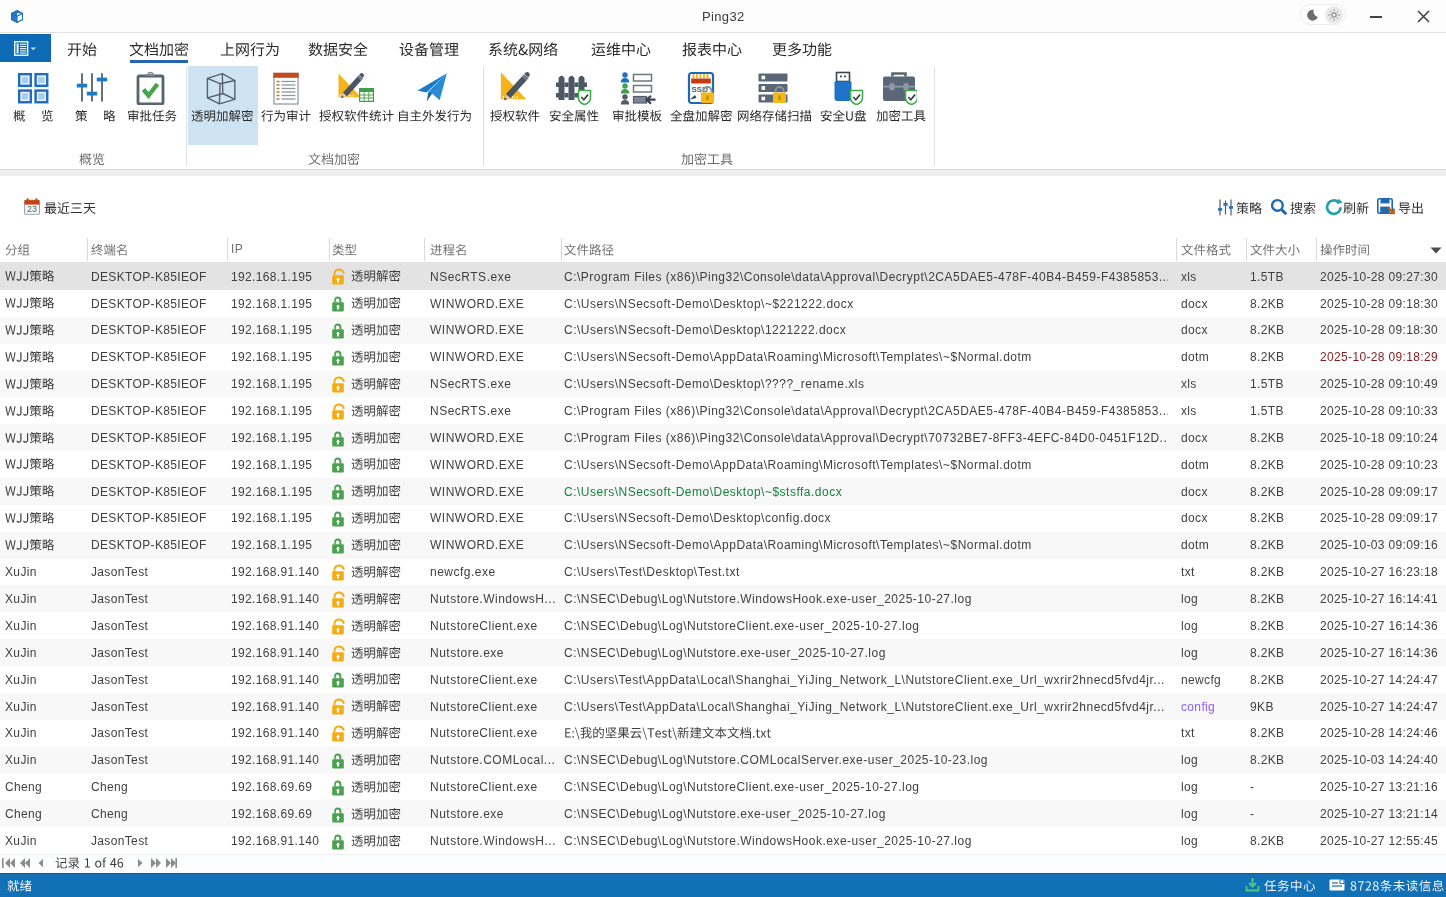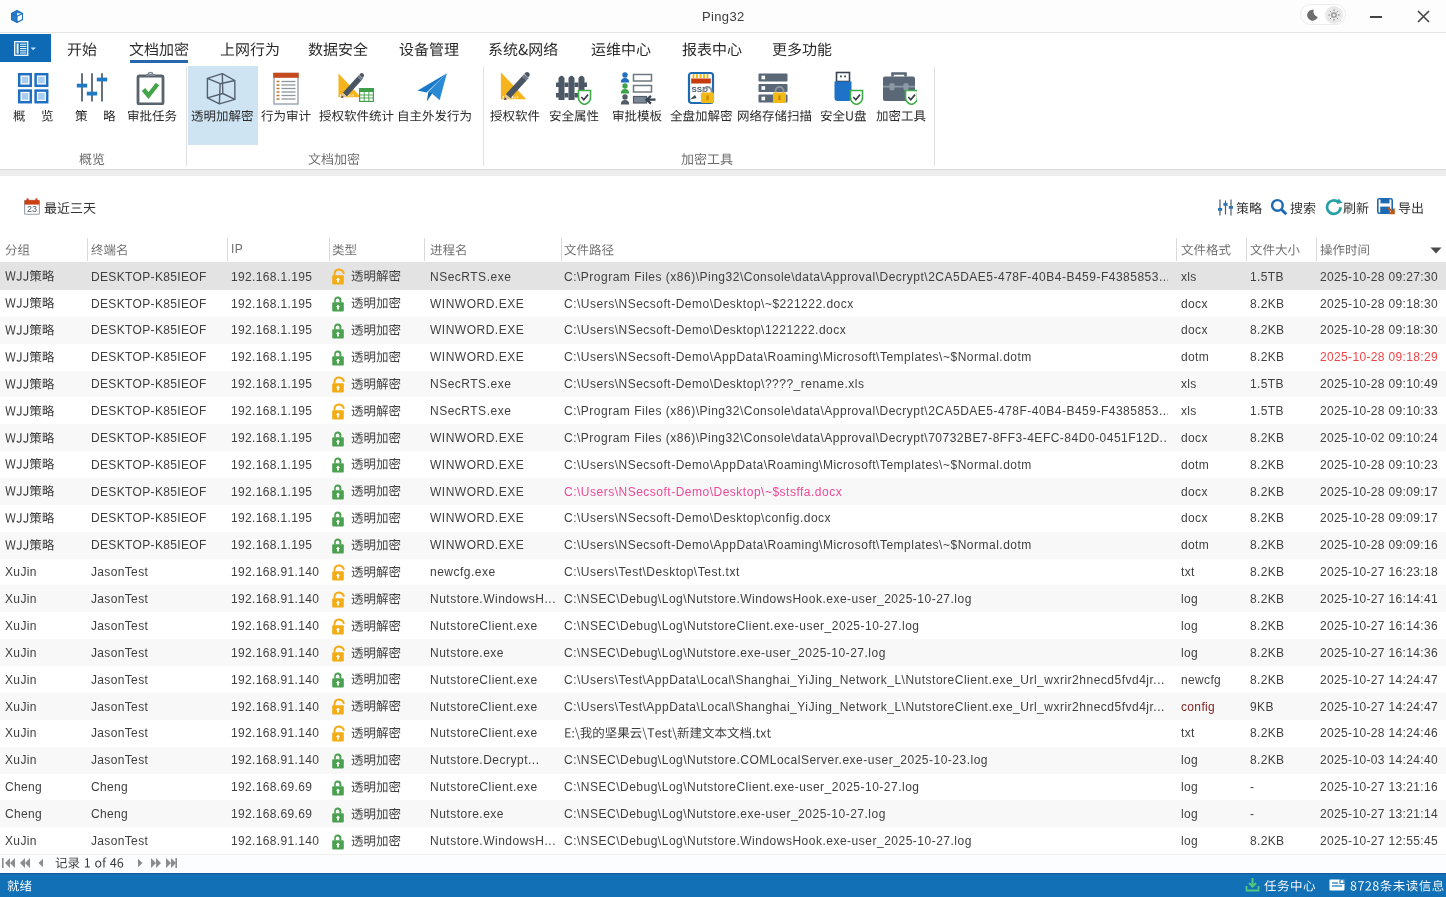--- a/index.html
+++ b/index.html
@@ -497,21 +497,21 @@
 <svg style="position:absolute;left:331px;top:348.9px" width="14" height="17" viewBox="0 0 14 17">
     <use href="#lock-closed"></use>
   </svg>
 <svg style="position:absolute;left:351px;top:348.9px" width="52" height="16" viewBox="0 -12.5 52 16">
     <use href="#t-jiami" fill="#3f3f3f"></use>
   </svg>
 <div style="position:absolute;left:430px;top:350.2px;font-size:12px;color:#3f3f3f;white-space:pre;letter-spacing:0.5px;">WINWORD.EXE</div>
 <div style="position:absolute;left:564px;top:350.2px;font-size:12px;color:#3f3f3f;white-space:pre;letter-spacing:0.5px;max-width:604px;overflow:hidden;">C:\Users\NSecsoft-Demo\AppData\Roaming\Microsoft\Templates\~$Normal.dotm</div>
 <div style="position:absolute;left:1181px;top:350.2px;font-size:12px;color:#3f3f3f;white-space:pre;letter-spacing:0.35px;">dotm</div>
 <div style="position:absolute;left:1250px;top:350.2px;font-size:12px;color:#3f3f3f;white-space:pre;letter-spacing:0.35px;">8.2KB</div>
-<div style="position:absolute;left:1320px;top:350.2px;font-size:12px;color:#ef4444;white-space:pre;letter-spacing:0.35px;">2025-10-28 09:18:29</div>
+<div style="position:absolute;left:1320px;top:350.2px;font-size:12px;color:#7f1d1d;white-space:pre;letter-spacing:0.35px;">2025-10-28 09:18:29</div>
 <div style="position:absolute;left:0px;top:370.5px;width:1446px;height:26.87px;background:#f8f8f8;"></div>
 <svg style="position:absolute;left:5px;top:375.8px" width="51" height="16" viewBox="0 -12.5 51 16">
     <use href="#t-wjj" fill="#3f3f3f"></use>
   </svg>
 <div style="position:absolute;left:91px;top:377.1px;font-size:12px;color:#3f3f3f;white-space:pre;letter-spacing:0.35px;">DESKTOP-K85IEOF</div>
 <div style="position:absolute;left:231px;top:377.1px;font-size:12px;color:#3f3f3f;white-space:pre;letter-spacing:0.35px;">192.168.1.195</div>
 <svg style="position:absolute;left:331px;top:375.8px" width="14" height="17" viewBox="0 0 14 17">
     <use href="#lock-open"></use>
   </svg>
 <svg style="position:absolute;left:351px;top:375.8px" width="52" height="16" viewBox="0 -12.5 52 16">
@@ -548,21 +548,21 @@
 <svg style="position:absolute;left:331px;top:429.5px" width="14" height="17" viewBox="0 0 14 17">
     <use href="#lock-closed"></use>
   </svg>
 <svg style="position:absolute;left:351px;top:429.5px" width="52" height="16" viewBox="0 -12.5 52 16">
     <use href="#t-jiami" fill="#3f3f3f"></use>
   </svg>
 <div style="position:absolute;left:430px;top:430.8px;font-size:12px;color:#3f3f3f;white-space:pre;letter-spacing:0.5px;">WINWORD.EXE</div>
 <div style="position:absolute;left:564px;top:430.8px;font-size:12px;color:#3f3f3f;white-space:pre;letter-spacing:0.5px;max-width:604px;overflow:hidden;">C:\Program Files (x86)\Ping32\Console\data\Approval\Decrypt\70732BE7-8FF3-4EFC-84D0-0451F12D...</div>
 <div style="position:absolute;left:1181px;top:430.8px;font-size:12px;color:#3f3f3f;white-space:pre;letter-spacing:0.35px;">docx</div>
 <div style="position:absolute;left:1250px;top:430.8px;font-size:12px;color:#3f3f3f;white-space:pre;letter-spacing:0.35px;">8.2KB</div>
-<div style="position:absolute;left:1320px;top:430.8px;font-size:12px;color:#3f3f3f;white-space:pre;letter-spacing:0.35px;">2025-10-02 09:10:24</div>
+<div style="position:absolute;left:1320px;top:430.8px;font-size:12px;color:#3f3f3f;white-space:pre;letter-spacing:0.35px;">2025-10-18 09:10:24</div>
 <div style="position:absolute;left:0px;top:451.1px;width:1446px;height:26.87px;background:#ffffff;"></div>
 <svg style="position:absolute;left:5px;top:456.4px" width="51" height="16" viewBox="0 -12.5 51 16">
     <use href="#t-wjj" fill="#3f3f3f"></use>
   </svg>
 <div style="position:absolute;left:91px;top:457.7px;font-size:12px;color:#3f3f3f;white-space:pre;letter-spacing:0.35px;">DESKTOP-K85IEOF</div>
 <div style="position:absolute;left:231px;top:457.7px;font-size:12px;color:#3f3f3f;white-space:pre;letter-spacing:0.35px;">192.168.1.195</div>
 <svg style="position:absolute;left:331px;top:456.4px" width="14" height="17" viewBox="0 0 14 17">
     <use href="#lock-closed"></use>
   </svg>
 <svg style="position:absolute;left:351px;top:456.4px" width="52" height="16" viewBox="0 -12.5 52 16">
@@ -579,21 +579,21 @@
   </svg>
 <div style="position:absolute;left:91px;top:484.6px;font-size:12px;color:#3f3f3f;white-space:pre;letter-spacing:0.35px;">DESKTOP-K85IEOF</div>
 <div style="position:absolute;left:231px;top:484.6px;font-size:12px;color:#3f3f3f;white-space:pre;letter-spacing:0.35px;">192.168.1.195</div>
 <svg style="position:absolute;left:331px;top:483.3px" width="14" height="17" viewBox="0 0 14 17">
     <use href="#lock-closed"></use>
   </svg>
 <svg style="position:absolute;left:351px;top:483.3px" width="52" height="16" viewBox="0 -12.5 52 16">
     <use href="#t-jiami" fill="#3f3f3f"></use>
   </svg>
 <div style="position:absolute;left:430px;top:484.6px;font-size:12px;color:#3f3f3f;white-space:pre;letter-spacing:0.5px;">WINWORD.EXE</div>
-<div style="position:absolute;left:564px;top:484.6px;font-size:12px;color:#ec4899;white-space:pre;letter-spacing:0.5px;max-width:604px;overflow:hidden;">C:\Users\NSecsoft-Demo\Desktop\~$stsffa.docx</div>
+<div style="position:absolute;left:564px;top:484.6px;font-size:12px;color:#15803d;white-space:pre;letter-spacing:0.5px;max-width:604px;overflow:hidden;">C:\Users\NSecsoft-Demo\Desktop\~$stsffa.docx</div>
 <div style="position:absolute;left:1181px;top:484.6px;font-size:12px;color:#3f3f3f;white-space:pre;letter-spacing:0.35px;">docx</div>
 <div style="position:absolute;left:1250px;top:484.6px;font-size:12px;color:#3f3f3f;white-space:pre;letter-spacing:0.35px;">8.2KB</div>
 <div style="position:absolute;left:1320px;top:484.6px;font-size:12px;color:#3f3f3f;white-space:pre;letter-spacing:0.35px;">2025-10-28 09:09:17</div>
 <div style="position:absolute;left:0px;top:504.8px;width:1446px;height:26.87px;background:#ffffff;"></div>
 <svg style="position:absolute;left:5px;top:510.1px" width="51" height="16" viewBox="0 -12.5 51 16">
     <use href="#t-wjj" fill="#3f3f3f"></use>
   </svg>
 <div style="position:absolute;left:91px;top:511.4px;font-size:12px;color:#3f3f3f;white-space:pre;letter-spacing:0.35px;">DESKTOP-K85IEOF</div>
 <div style="position:absolute;left:231px;top:511.4px;font-size:12px;color:#3f3f3f;white-space:pre;letter-spacing:0.35px;">192.168.1.195</div>
 <svg style="position:absolute;left:331px;top:510.1px" width="14" height="17" viewBox="0 0 14 17">
@@ -616,21 +616,21 @@
 <svg style="position:absolute;left:331px;top:537.0px" width="14" height="17" viewBox="0 0 14 17">
     <use href="#lock-closed"></use>
   </svg>
 <svg style="position:absolute;left:351px;top:537.0px" width="52" height="16" viewBox="0 -12.5 52 16">
     <use href="#t-jiami" fill="#3f3f3f"></use>
   </svg>
 <div style="position:absolute;left:430px;top:538.3px;font-size:12px;color:#3f3f3f;white-space:pre;letter-spacing:0.5px;">WINWORD.EXE</div>
 <div style="position:absolute;left:564px;top:538.3px;font-size:12px;color:#3f3f3f;white-space:pre;letter-spacing:0.5px;max-width:604px;overflow:hidden;">C:\Users\NSecsoft-Demo\AppData\Roaming\Microsoft\Templates\~$Normal.dotm</div>
 <div style="position:absolute;left:1181px;top:538.3px;font-size:12px;color:#3f3f3f;white-space:pre;letter-spacing:0.35px;">dotm</div>
 <div style="position:absolute;left:1250px;top:538.3px;font-size:12px;color:#3f3f3f;white-space:pre;letter-spacing:0.35px;">8.2KB</div>
-<div style="position:absolute;left:1320px;top:538.3px;font-size:12px;color:#3f3f3f;white-space:pre;letter-spacing:0.35px;">2025-10-28 09:09:16</div>
+<div style="position:absolute;left:1320px;top:538.3px;font-size:12px;color:#3f3f3f;white-space:pre;letter-spacing:0.35px;">2025-10-03 09:09:16</div>
 <div style="position:absolute;left:0px;top:558.6px;width:1446px;height:26.87px;background:#ffffff;"></div>
 <div style="position:absolute;left:5px;top:565.2px;font-size:12px;color:#3f3f3f;white-space:pre;letter-spacing:0.35px;">XuJin</div>
 <div style="position:absolute;left:91px;top:565.2px;font-size:12px;color:#3f3f3f;white-space:pre;letter-spacing:0.35px;">JasonTest</div>
 <div style="position:absolute;left:231px;top:565.2px;font-size:12px;color:#3f3f3f;white-space:pre;letter-spacing:0.35px;">192.168.91.140</div>
 <svg style="position:absolute;left:331px;top:563.9px" width="14" height="17" viewBox="0 0 14 17">
     <use href="#lock-open"></use>
   </svg>
 <svg style="position:absolute;left:351px;top:563.9px" width="52" height="16" viewBox="0 -12.5 52 16">
     <use href="#t-jiemi" fill="#3f3f3f"></use>
   </svg>
@@ -704,21 +704,21 @@
 <div style="position:absolute;left:91px;top:699.5px;font-size:12px;color:#3f3f3f;white-space:pre;letter-spacing:0.35px;">JasonTest</div>
 <div style="position:absolute;left:231px;top:699.5px;font-size:12px;color:#3f3f3f;white-space:pre;letter-spacing:0.35px;">192.168.91.140</div>
 <svg style="position:absolute;left:331px;top:698.2px" width="14" height="17" viewBox="0 0 14 17">
     <use href="#lock-open"></use>
   </svg>
 <svg style="position:absolute;left:351px;top:698.2px" width="52" height="16" viewBox="0 -12.5 52 16">
     <use href="#t-jiemi" fill="#3f3f3f"></use>
   </svg>
 <div style="position:absolute;left:430px;top:699.5px;font-size:12px;color:#3f3f3f;white-space:pre;letter-spacing:0.5px;">NutstoreClient.exe</div>
 <div style="position:absolute;left:564px;top:699.5px;font-size:12px;color:#3f3f3f;white-space:pre;letter-spacing:0.5px;max-width:604px;overflow:hidden;">C:\Users\Test\AppData\Local\Shanghai_YiJing_Network_L\NutstoreClient.exe_Url_wxrir2hnecd5fvd4jr...</div>
-<div style="position:absolute;left:1181px;top:699.5px;font-size:12px;color:#7f1d1d;white-space:pre;letter-spacing:0.35px;">config</div>
+<div style="position:absolute;left:1181px;top:699.5px;font-size:12px;color:#8b5cf6;white-space:pre;letter-spacing:0.35px;">config</div>
 <div style="position:absolute;left:1250px;top:699.5px;font-size:12px;color:#3f3f3f;white-space:pre;letter-spacing:0.35px;">9KB</div>
 <div style="position:absolute;left:1320px;top:699.5px;font-size:12px;color:#3f3f3f;white-space:pre;letter-spacing:0.35px;">2025-10-27 14:24:47</div>
 <div style="position:absolute;left:0px;top:719.8px;width:1446px;height:26.87px;background:#ffffff;"></div>
 <div style="position:absolute;left:5px;top:726.4px;font-size:12px;color:#3f3f3f;white-space:pre;letter-spacing:0.35px;">XuJin</div>
 <div style="position:absolute;left:91px;top:726.4px;font-size:12px;color:#3f3f3f;white-space:pre;letter-spacing:0.35px;">JasonTest</div>
 <div style="position:absolute;left:231px;top:726.4px;font-size:12px;color:#3f3f3f;white-space:pre;letter-spacing:0.35px;">192.168.91.140</div>
 <svg style="position:absolute;left:331px;top:725.1px" width="14" height="17" viewBox="0 0 14 17">
     <use href="#lock-open"></use>
   </svg>
 <svg style="position:absolute;left:351px;top:725.1px" width="52" height="16" viewBox="0 -12.5 52 16">
@@ -734,21 +734,21 @@
 <div style="position:absolute;left:0px;top:746.7px;width:1446px;height:26.87px;background:#f8f8f8;"></div>
 <div style="position:absolute;left:5px;top:753.3px;font-size:12px;color:#3f3f3f;white-space:pre;letter-spacing:0.35px;">XuJin</div>
 <div style="position:absolute;left:91px;top:753.3px;font-size:12px;color:#3f3f3f;white-space:pre;letter-spacing:0.35px;">JasonTest</div>
 <div style="position:absolute;left:231px;top:753.3px;font-size:12px;color:#3f3f3f;white-space:pre;letter-spacing:0.35px;">192.168.91.140</div>
 <svg style="position:absolute;left:331px;top:752.0px" width="14" height="17" viewBox="0 0 14 17">
     <use href="#lock-closed"></use>
   </svg>
 <svg style="position:absolute;left:351px;top:752.0px" width="52" height="16" viewBox="0 -12.5 52 16">
     <use href="#t-jiami" fill="#3f3f3f"></use>
   </svg>
-<div style="position:absolute;left:430px;top:753.3px;font-size:12px;color:#3f3f3f;white-space:pre;letter-spacing:0.5px;">Nutstore.Decrypt...</div>
+<div style="position:absolute;left:430px;top:753.3px;font-size:12px;color:#3f3f3f;white-space:pre;letter-spacing:0.5px;">Nutstore.COMLocal...</div>
 <div style="position:absolute;left:564px;top:753.3px;font-size:12px;color:#3f3f3f;white-space:pre;letter-spacing:0.5px;max-width:604px;overflow:hidden;">C:\NSEC\Debug\Log\Nutstore.COMLocalServer.exe-user_2025-10-23.log</div>
 <div style="position:absolute;left:1181px;top:753.3px;font-size:12px;color:#3f3f3f;white-space:pre;letter-spacing:0.35px;">log</div>
 <div style="position:absolute;left:1250px;top:753.3px;font-size:12px;color:#3f3f3f;white-space:pre;letter-spacing:0.35px;">8.2KB</div>
 <div style="position:absolute;left:1320px;top:753.3px;font-size:12px;color:#3f3f3f;white-space:pre;letter-spacing:0.35px;">2025-10-03 14:24:40</div>
 <div style="position:absolute;left:0px;top:773.5px;width:1446px;height:26.87px;background:#ffffff;"></div>
 <div style="position:absolute;left:5px;top:780.1px;font-size:12px;color:#3f3f3f;white-space:pre;letter-spacing:0.35px;">Cheng</div>
 <div style="position:absolute;left:91px;top:780.1px;font-size:12px;color:#3f3f3f;white-space:pre;letter-spacing:0.35px;">Cheng</div>
 <div style="position:absolute;left:231px;top:780.1px;font-size:12px;color:#3f3f3f;white-space:pre;letter-spacing:0.35px;">192.168.69.69</div>
 <svg style="position:absolute;left:331px;top:778.8px" width="14" height="17" viewBox="0 0 14 17">
     <use href="#lock-closed"></use>

